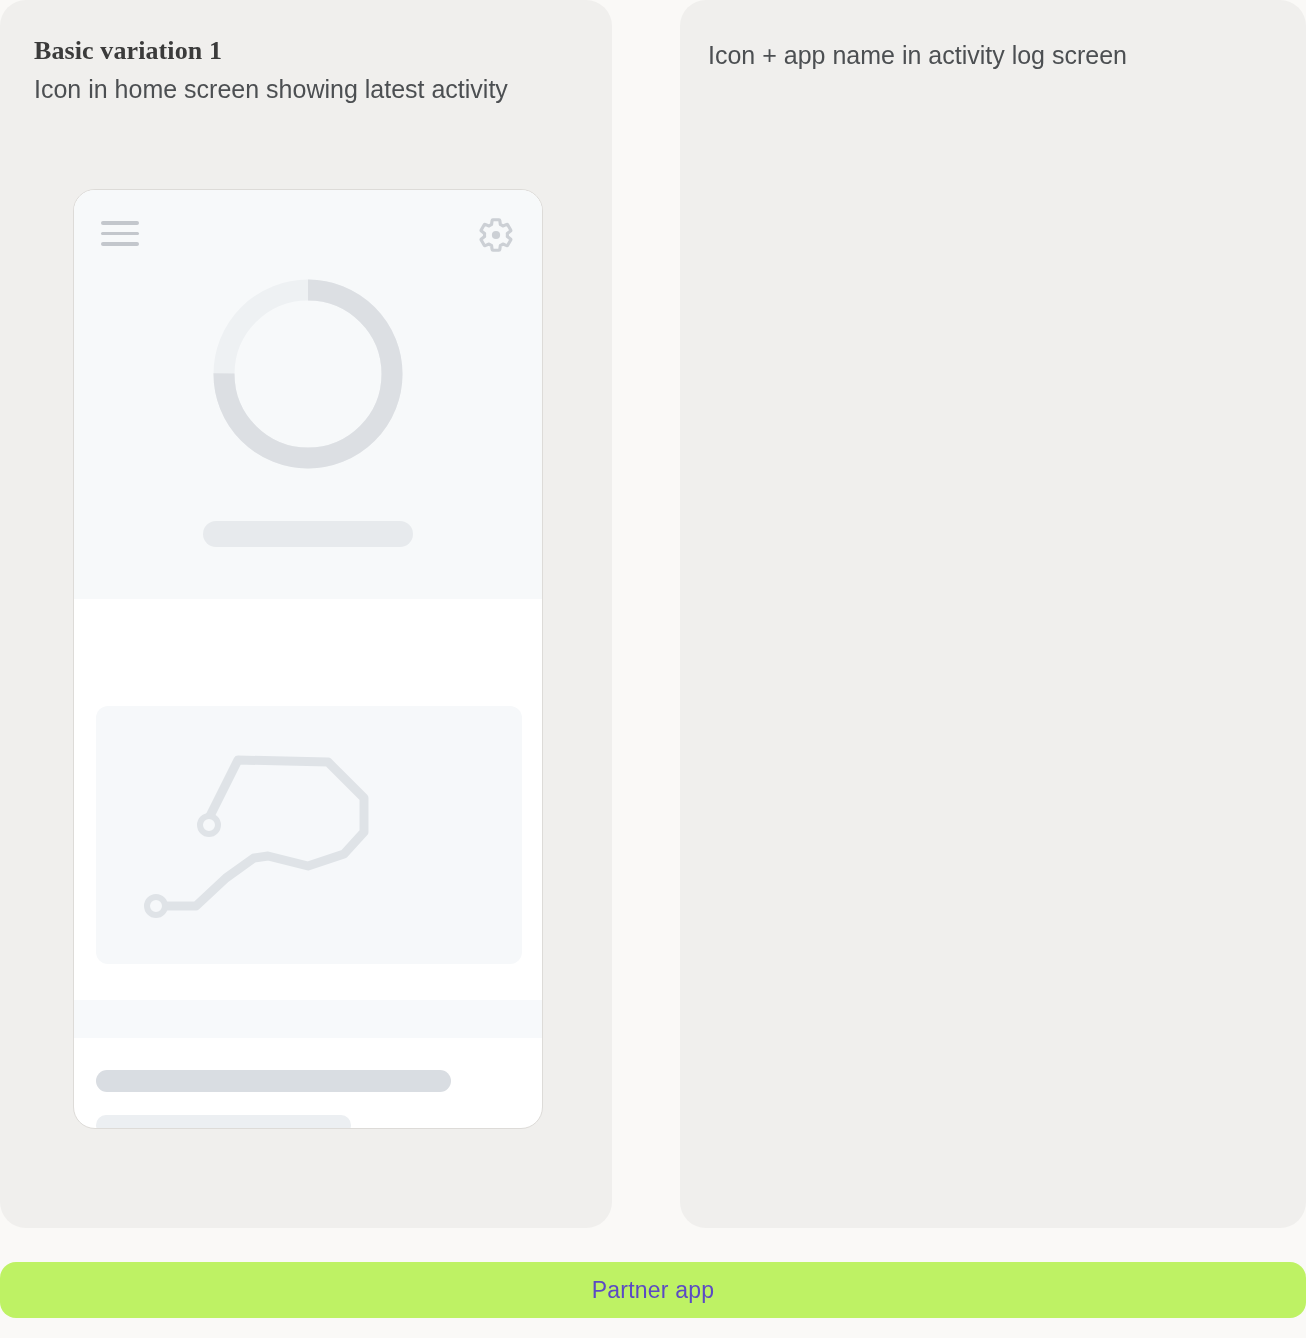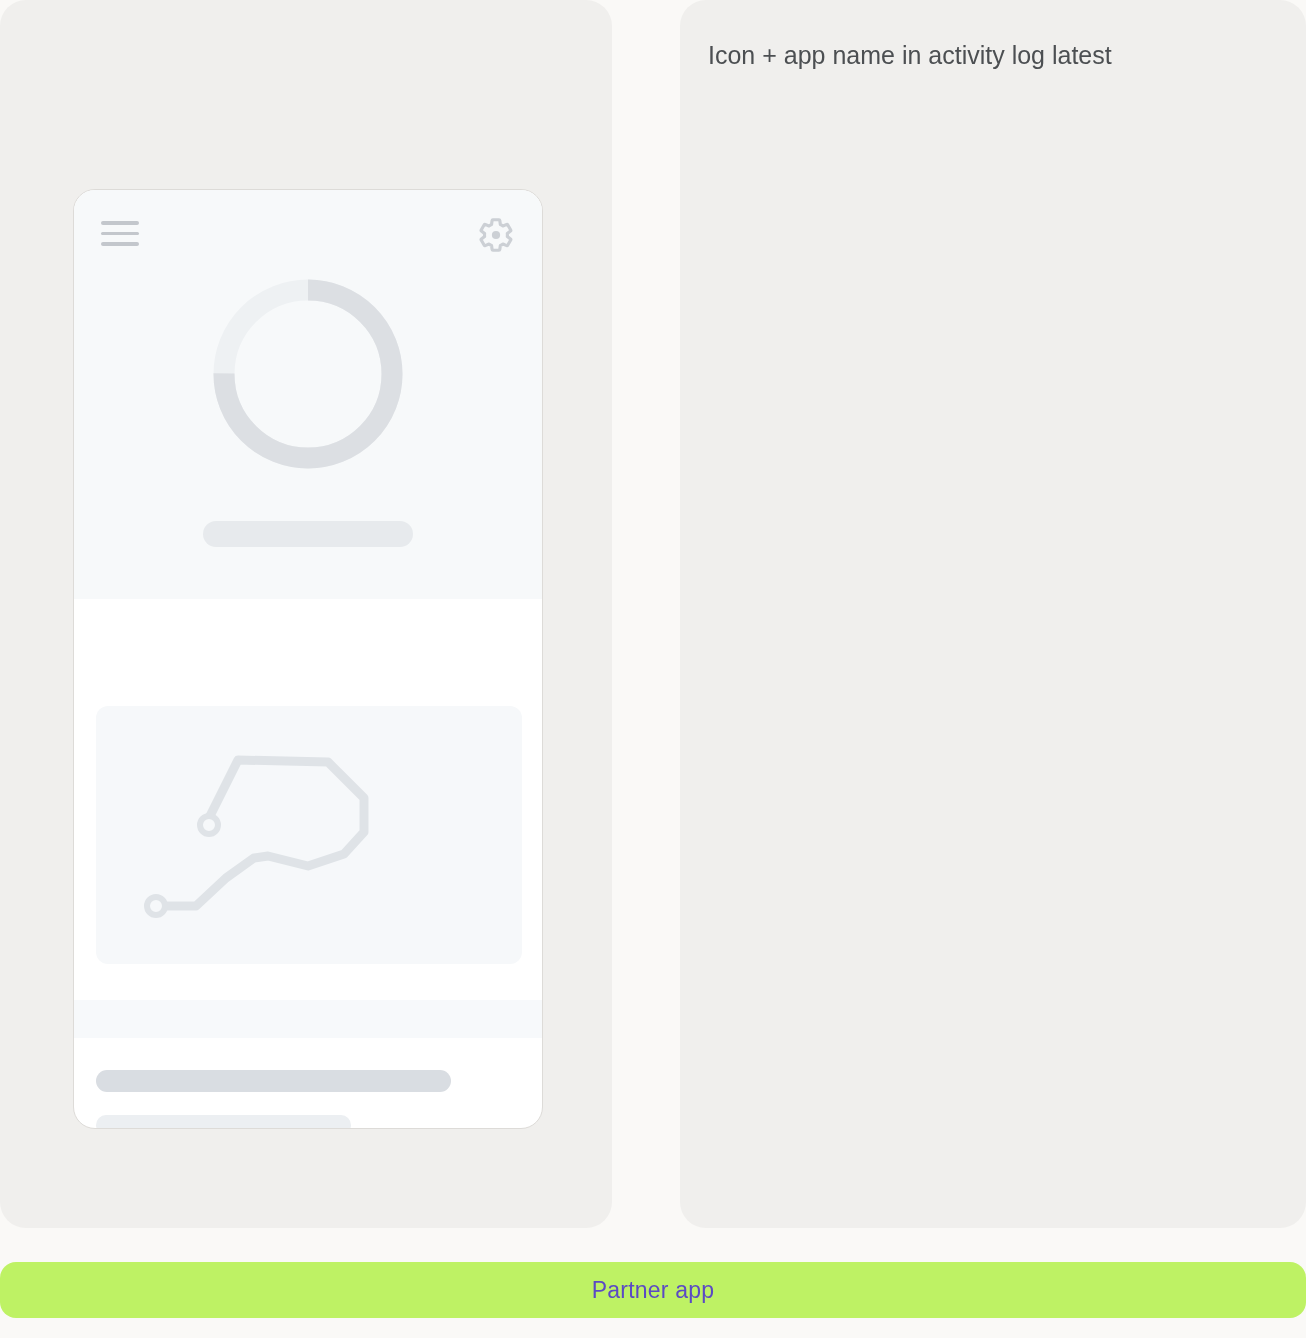--- a/index.html
+++ b/index.html
@@ -143,20 +143,22 @@
     letter-spacing: .2px;
   }
 </style>
 </head>
 <body>
 
 <div class="board">
 
   <div class="panel panel-1">
     <div class="panel-head">
+      <div class="panel-title">Basic variation 1</div>
+      <div class="panel-sub">Icon in home screen showing latest activity</div>
     </div>
 
     <div class="phone phone-1">
 
       <div class="home-hero">
 
         <div class="hamburger">
           <span></span>
             <span></span>
             <span></span>
@@ -203,21 +205,21 @@
 
       <div class="divider-band" style="top:810px; height:38px;"></div>
 
       <div class="card-line ln-dark" style="position:absolute; left:22px; top:880px; width:355px; height:22px;"></div>
       <div class="card-line ln-light" style="position:absolute; left:22px; top:925px; width:255px; height:20px;"></div>
     </div>
   </div>
 
   <div class="panel panel-2">
     <div class="panel-head">
-      <div class="panel-sub">Icon + app name in activity log latest</div>
+      <div class="panel-sub">Icon + app name in activity log screen</div>
     </div>
 
   </div>
 
   <div class="partner-bar">
     <span class="partner-label">Partner app</span>
   </div>
 
 </div>
 

